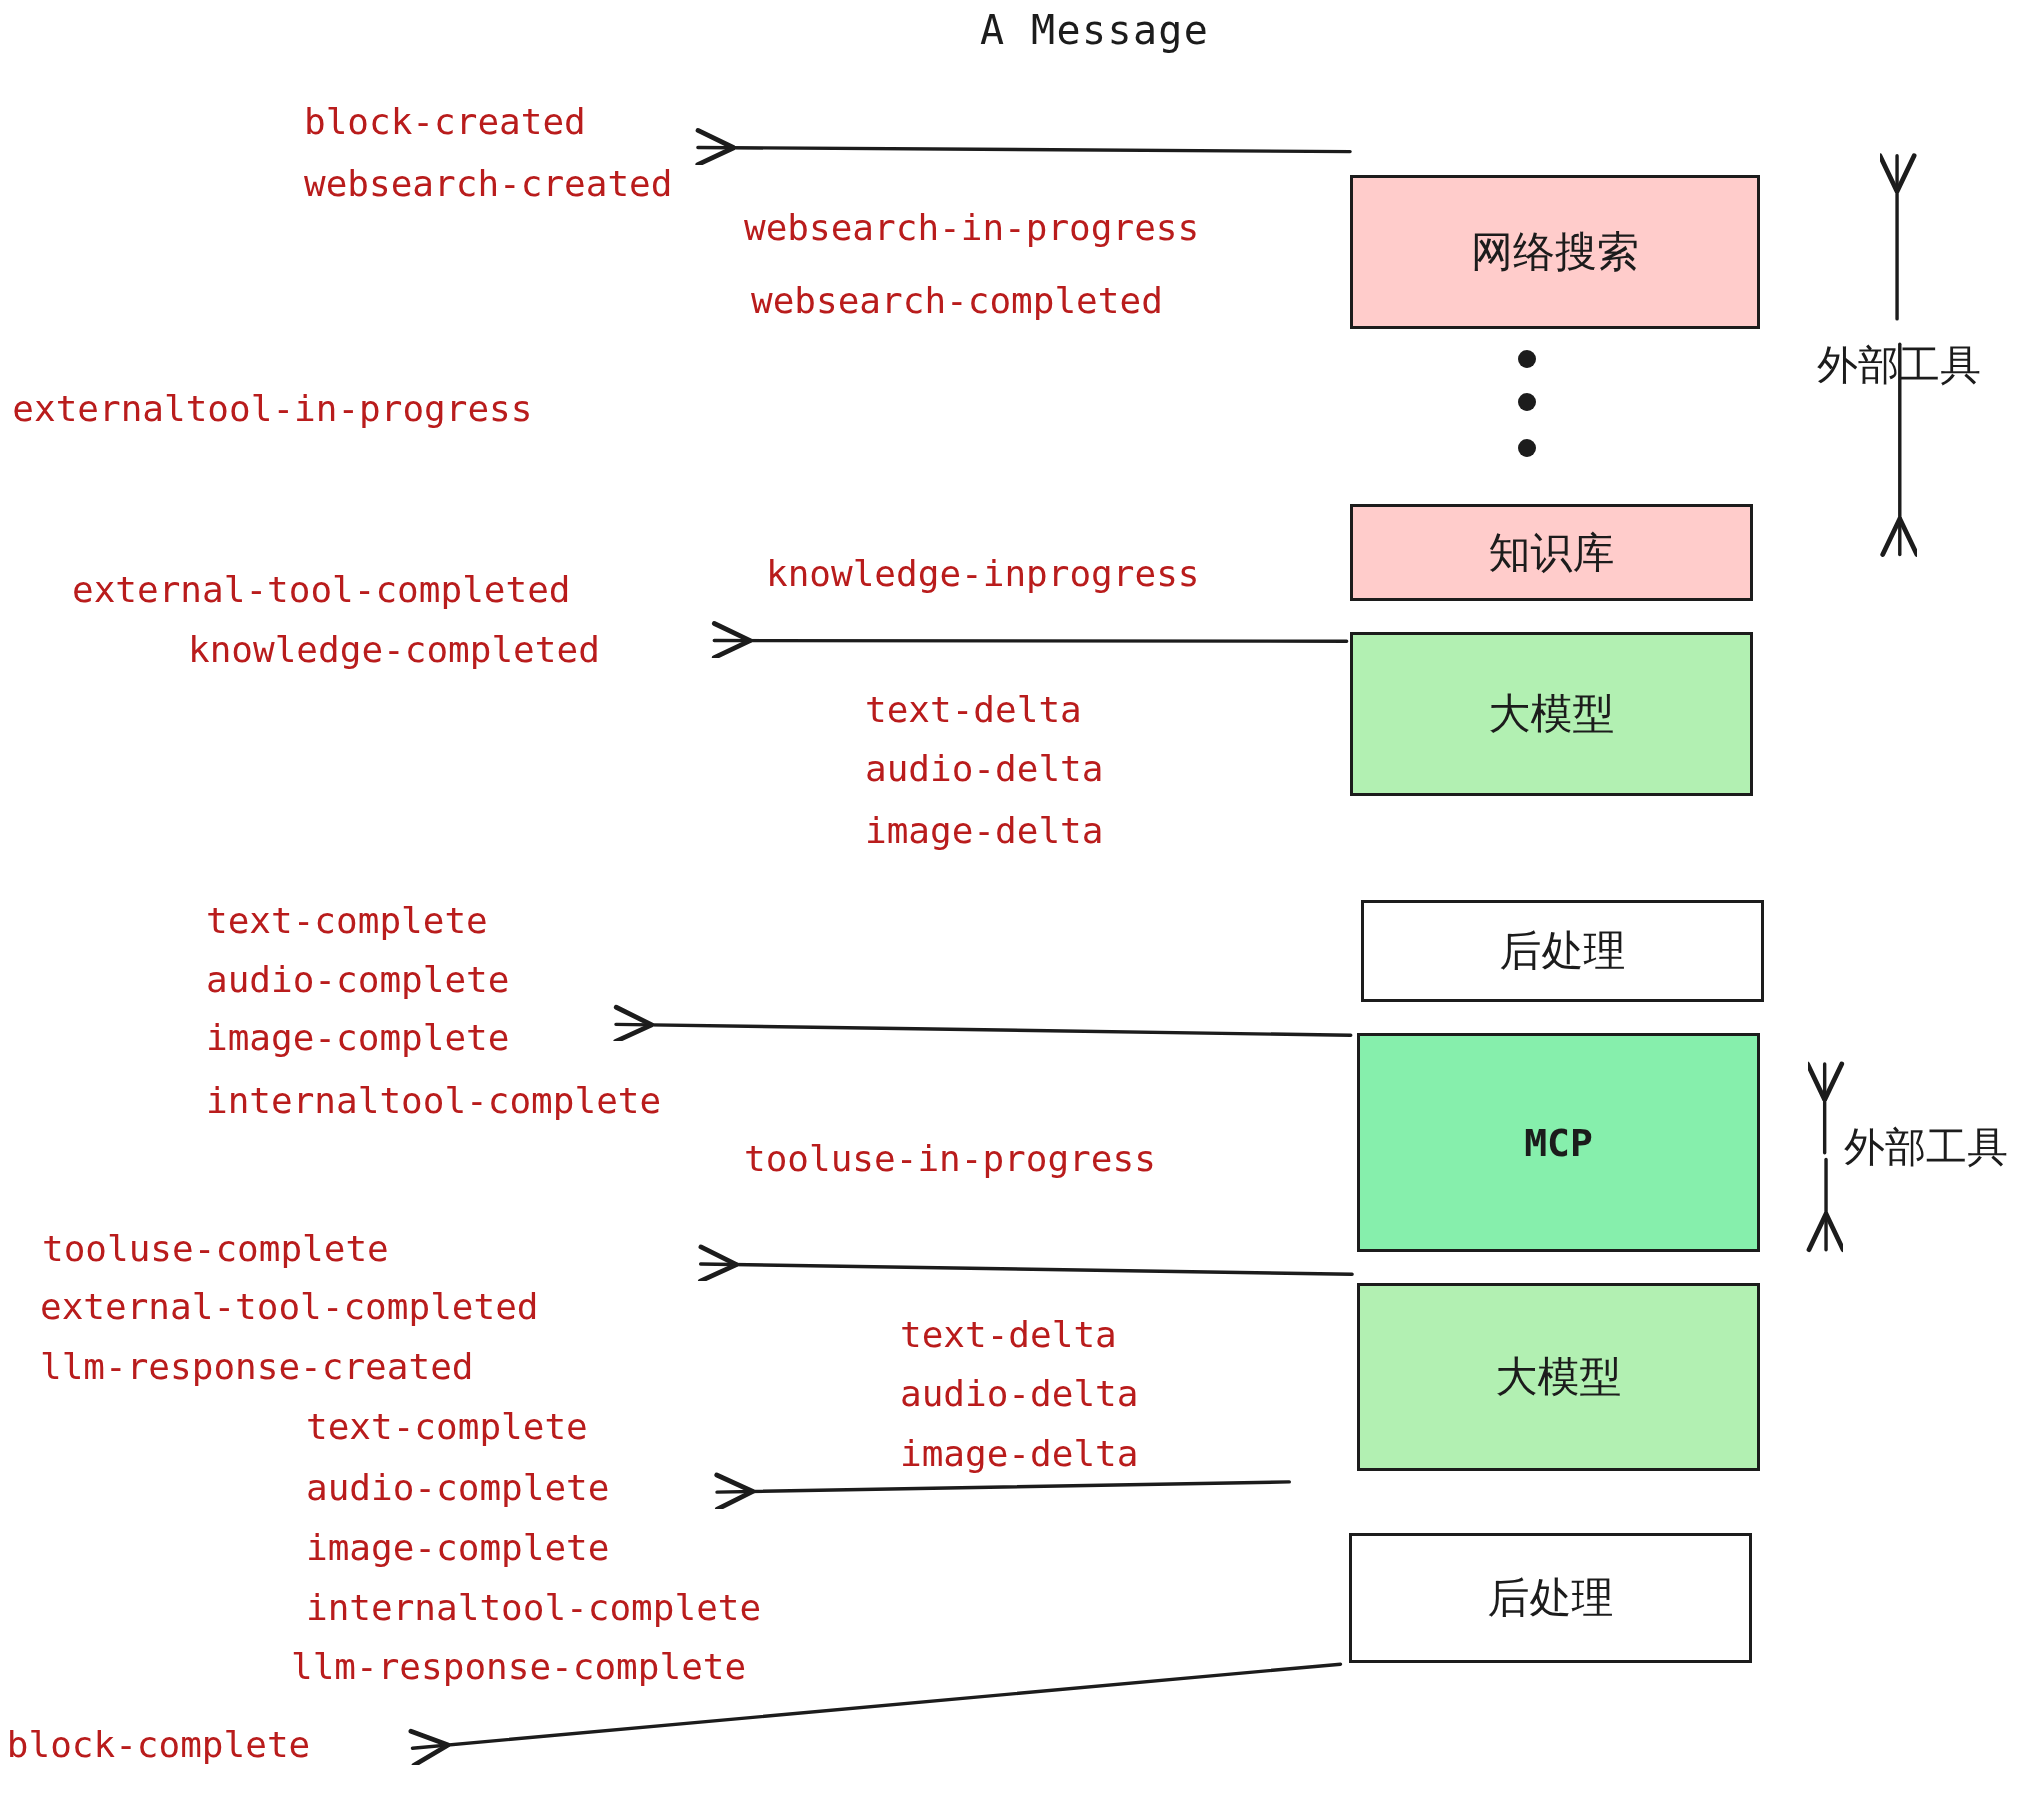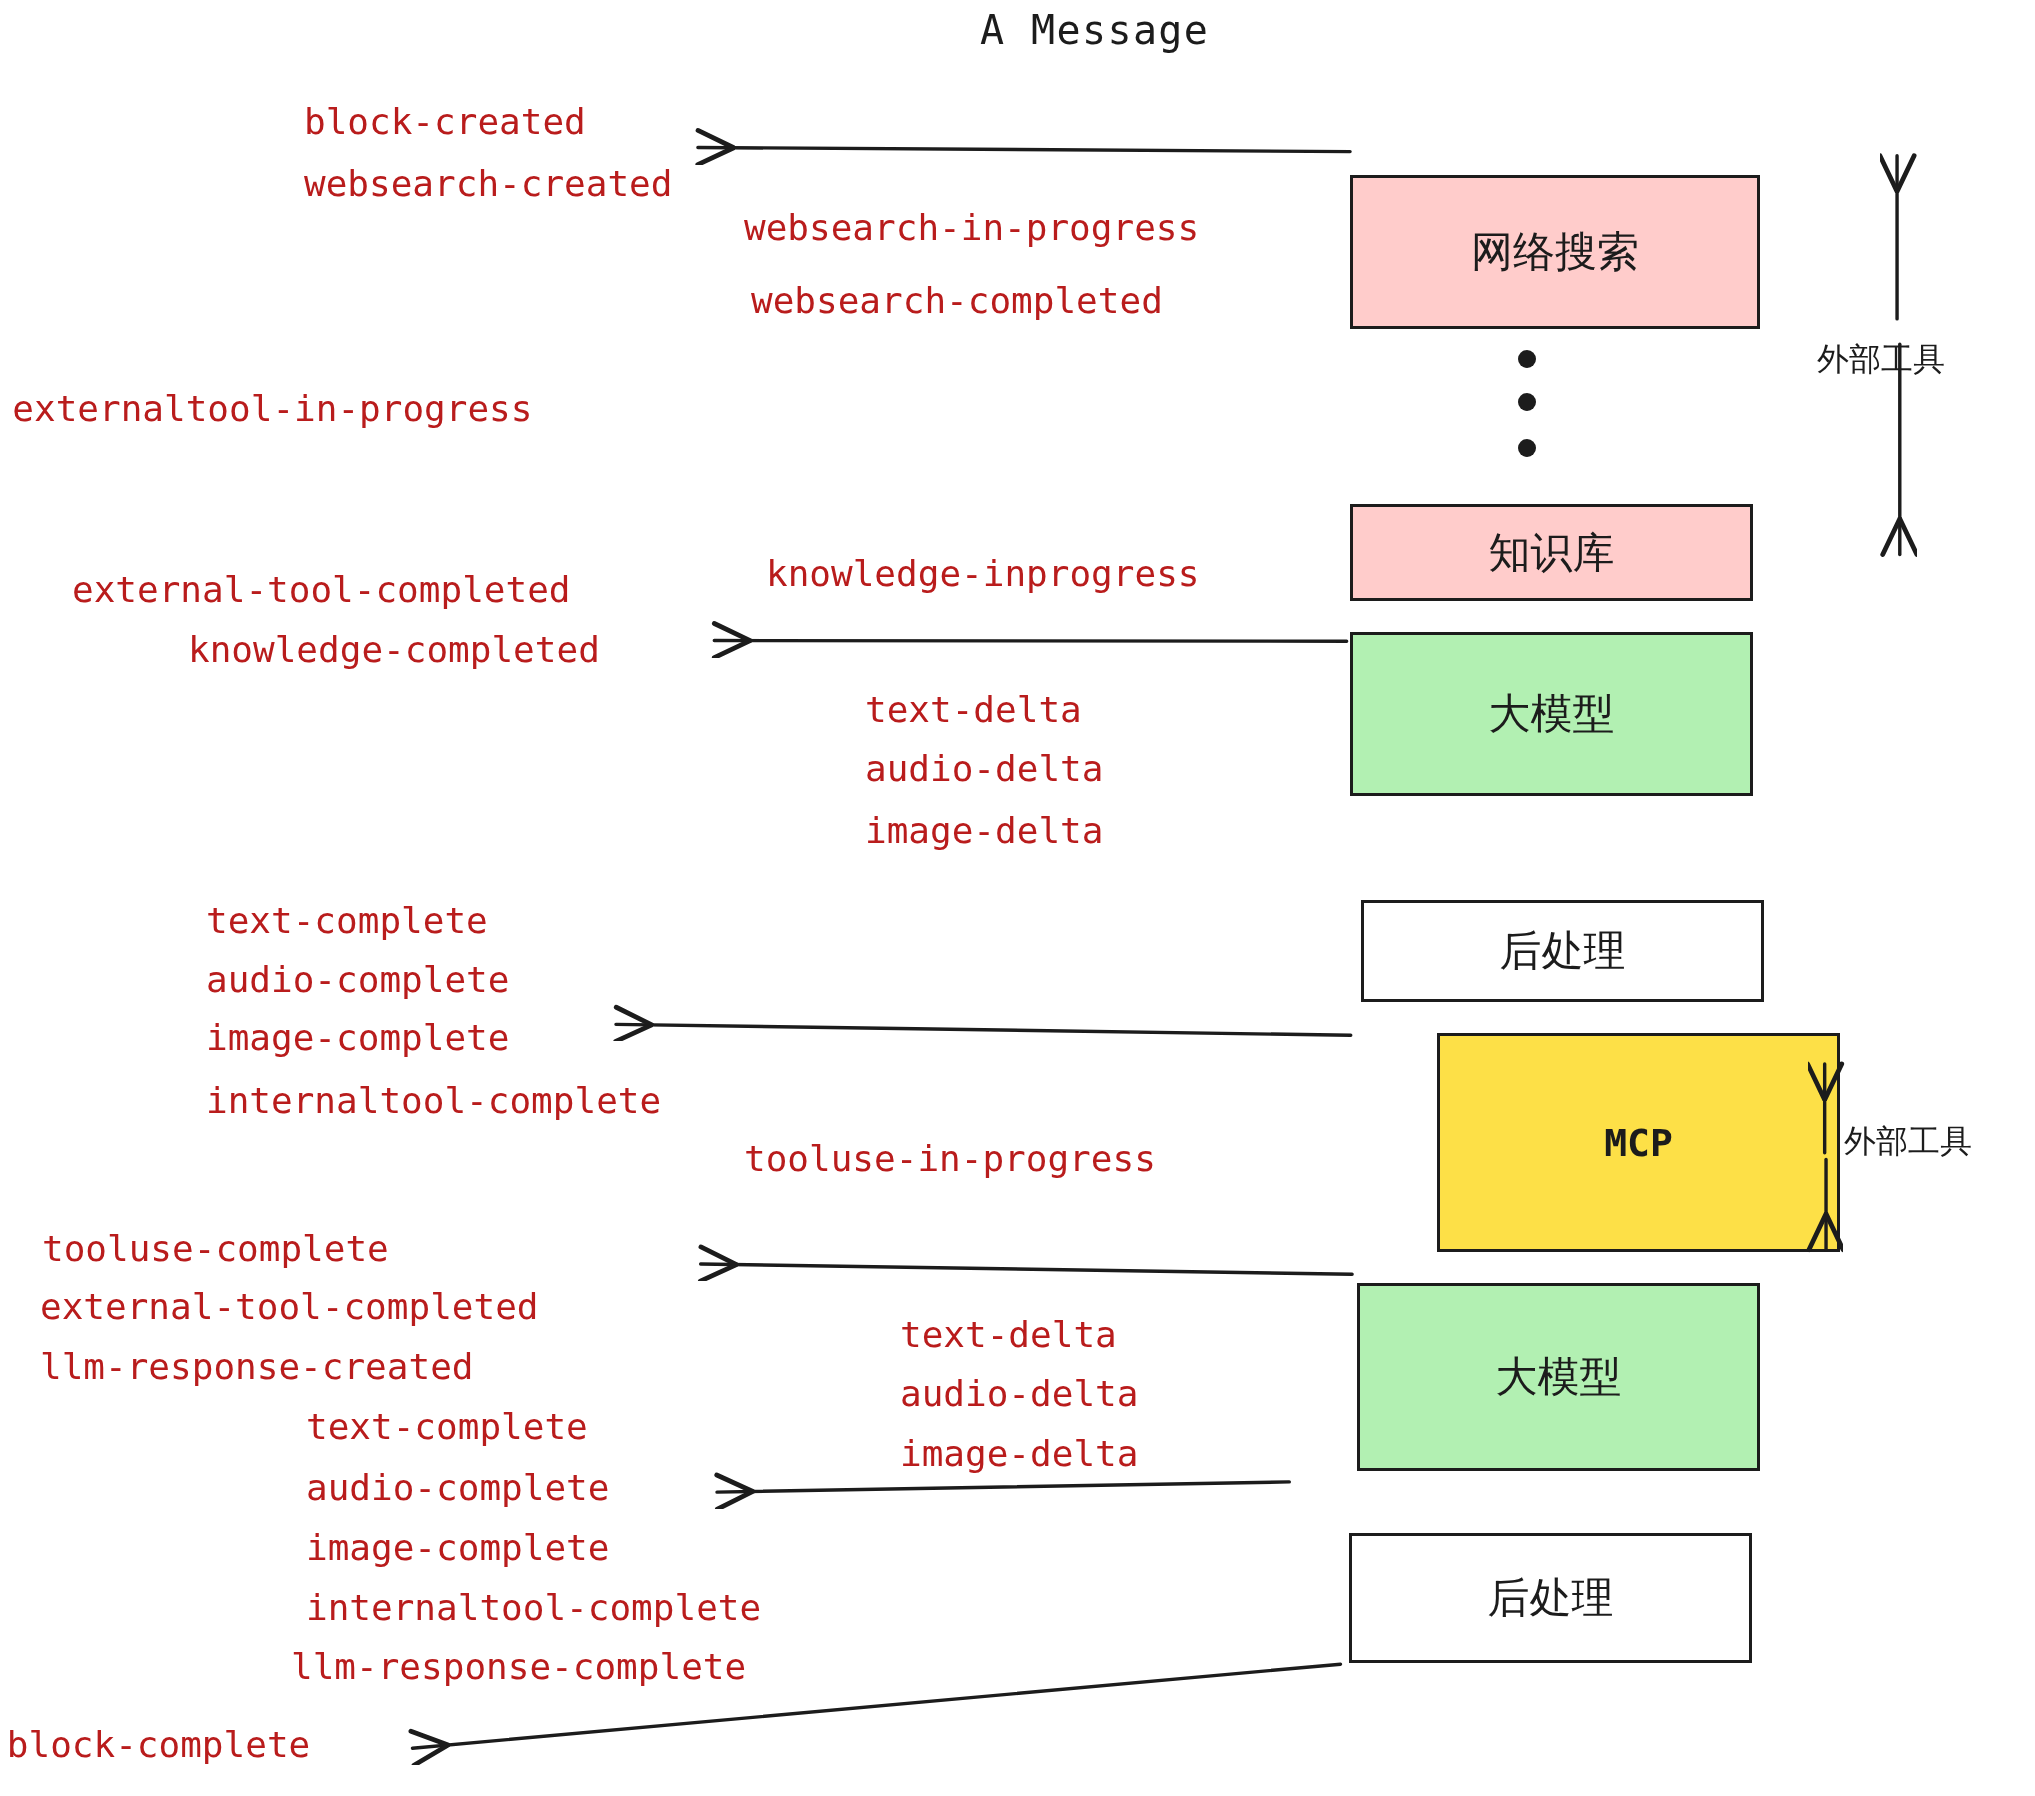--- a/index.html
+++ b/index.html
@@ -59,21 +59,21 @@
     white-space: nowrap;
   }
   .box-label.latin {
     font-family: "DejaVu Sans Mono", monospace;
     font-size: 38px;
     font-weight: bold;
   }
   .side-label {
     position: absolute;
     font-family: "DejaVu Sans", sans-serif;
-    font-size: 32px;
+    font-size: 41px;
     color: #1c1c1c;
     white-space: nowrap;
   }
   .dot {
     position: absolute;
     width: 18px;
     height: 18px;
     border-radius: 50%;
     background: #1c1c1c;
   }
@@ -91,21 +91,21 @@
       </div>
       <div class="box" style="left: 1350px; top: 504px; width: 403px; height: 97px; background: rgb(255, 204, 203);">
         <span class="box-label">知识库</span>
       </div>
       <div class="box" style="left: 1350px; top: 632px; width: 403px; height: 164px; background: rgb(178, 240, 178);">
         <span class="box-label">大模型</span>
       </div>
       <div class="box" style="left: 1361px; top: 900px; width: 403px; height: 102px; background: rgb(255, 255, 255);">
         <span class="box-label">后处理</span>
       </div>
-      <div class="box" style="left: 1437px; top: 1033px; width: 403px; height: 219px; background: #fde047;">
+      <div class="box" style="left: 1357px; top: 1033px; width: 403px; height: 219px; background: #86efac;">
         <span class="box-label latin">MCP</span>
       </div>
       <div class="box" style="left: 1357px; top: 1283px; width: 403px; height: 188px; background: rgb(178, 240, 178);">
         <span class="box-label">大模型</span>
       </div>
       <div class="box" style="left: 1349px; top: 1533px; width: 403px; height: 130px; background: rgb(255, 255, 255);">
         <span class="box-label">后处理</span>
       </div>
     </div>
 

